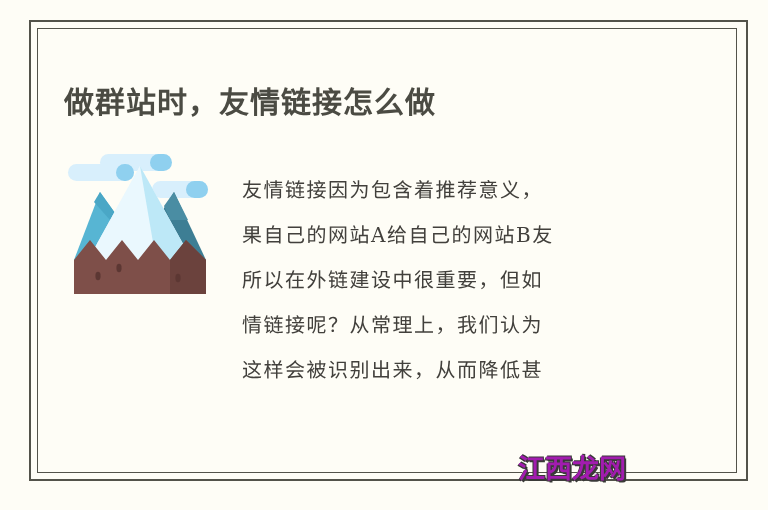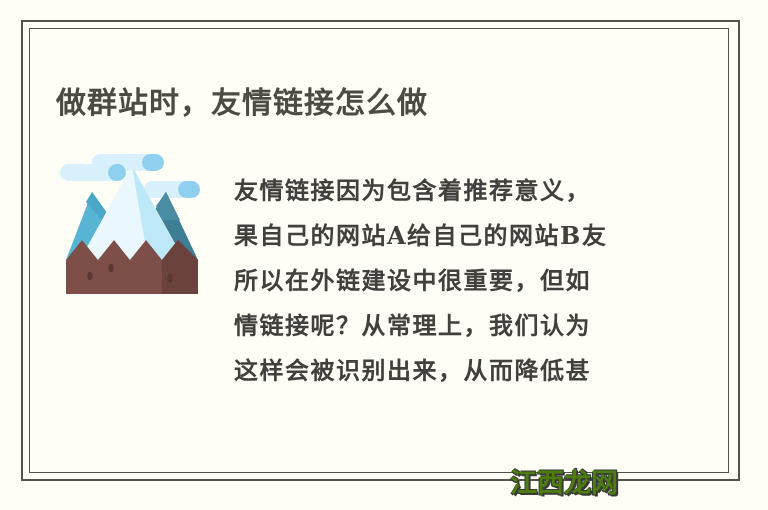--- a/index.html
+++ b/index.html
@@ -14,20 +14,21 @@
     background: #FEFDF6;
     font-family: "Liberation Sans", "DejaVu Sans", sans-serif;
   }
 
   #card {
     position: relative;
     width: 640px;
     height: 510px;
     background: #FEFDF6;
     box-sizing: border-box;
+    margin-left: 8px;
   }
 
   
   .frame-outer {
     position: absolute;
     left: 21px;
     top: 20px;
     width: 719px;
     height: 461px;
     border: 2px solid #53534A;
@@ -76,38 +77,37 @@
   }
   .illus svg { display: block; width: 152px; height: 152px; }
 
   
   .body-text {
     position: absolute;
     left: 178px;
     top: 20px;
     width: 430px;
     font-family: "DejaVu Serif", "Liberation Serif", serif;
-    font-size: 24px;
+    font-size: 20px;
     line-height: 45px;
     color: #42403C;
     letter-spacing: 1.5px;
-    font-weight: bold;
   }
   .body-text .ln { display: block; white-space: nowrap; }
 
   
   .watermark {
     position: absolute;
     right: 22px;
-    bottom: 14px;
+    bottom: 28px;
     font-size: 27px;
     font-weight: bold;
     letter-spacing: 0px;
     line-height: 1;
-    color: #4d7c0f;
+    color: #a21caf;
     font-family: "DejaVu Sans", "Liberation Sans", sans-serif;
     -webkit-text-stroke: 1px #FFFFFF;
     paint-order: stroke fill;
     text-shadow:
        1px  1px 0 #3A3A38,
        2px  2px 0 #3A3A38,
       -1px  1px 0 #3A3A38,
        1px -1px 0 #3A3A38;
     white-space: nowrap;
   }

